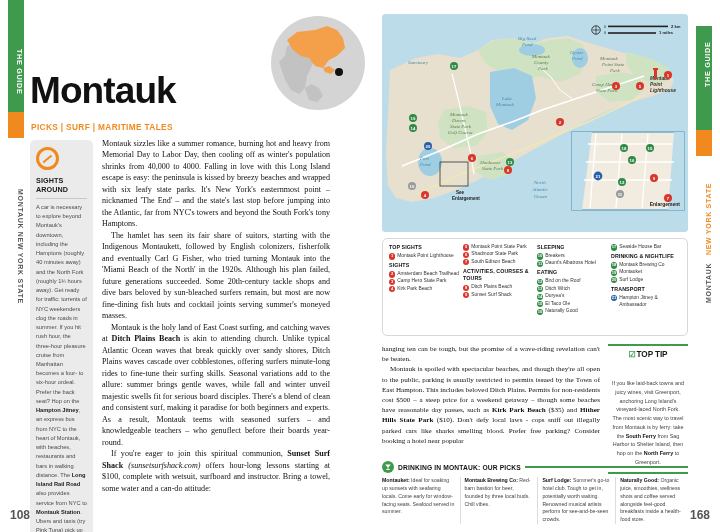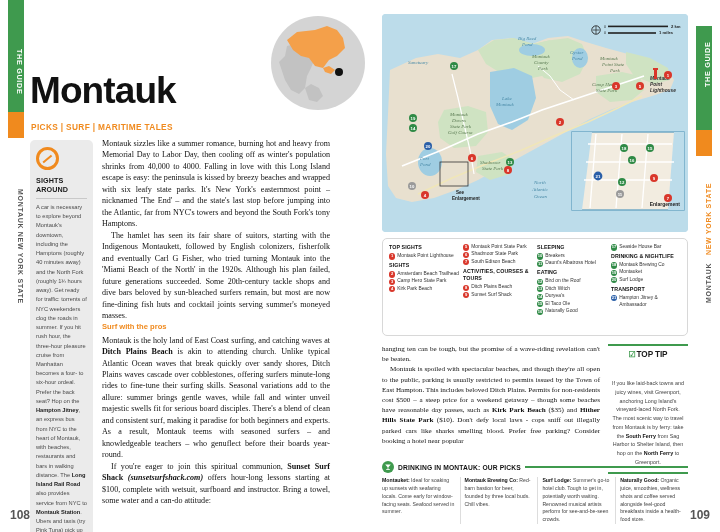--- a/index.html
+++ b/index.html
@@ -76,21 +76,21 @@
   
   .body-col {
     position:absolute; left: 72px; top: 138px; width: 228px;
     font-family:"Liberation Serif", serif;
     font-size: 8.1px; line-height: 1.42; color:#111;
     text-align: justify;
   }
   .body-col p { margin-bottom: 0; text-indent: 0; }
   .body-col p + p { text-indent: 9px; }
   .body-col b { font-weight: bold; }
-  .body-col i { font-style: italic; font-weight: bold; }
+  .body-col i { font-style: italic; }
 
   .sec-head {
     font-family:"Liberation Sans", sans-serif;
     font-size: 12.6px; font-weight: bold; color:#111;
     margin: 7px 0 2px 0; text-indent:0 !important;
     letter-spacing: -.2px;
   }
   .sub-head {
     font-family:"Liberation Sans", sans-serif;
     font-size: 7.6px; font-weight: bold; color:#f08a1e;
@@ -167,21 +167,21 @@
 
   <div class="edge-tab" id="tab-guide-left">THE GUIDE</div>
   <div class="edge-tab" id="tab-orange-left"></div>
   <div class="edge-tab" id="tab-montauk-left">MONTAUK NEW YORK STATE</div>
   <div class="folio" id="folio-left">108</div>
 
   <div class="edge-tab" id="tab-guide-right">THE GUIDE</div>
   <div class="edge-tab" id="tab-orange-right"></div>
   <div class="edge-tab" id="tab-state-right">NEW YORK STATE</div>
   <div class="edge-tab" id="tab-montauk-right">MONTAUK</div>
-  <div class="folio" id="folio-right">109</div>
+  <div class="folio" id="folio-right">168</div>
 
   <div class="left-page">
 
     <div class="locator">
       <svg width="94" height="94" viewBox="0 0 94 94">
         <path d="M8 46 L14 40 L16 30 L24 28 L30 34 L34 30 L30 22 L36 18 L44 22 L46 30 L44 42 L40 52 L36 60 L34 72 L28 78 L20 74 L14 64 Z" fill="#c2c2c2"></path>
         <path d="M34 72 L40 68 L48 72 L52 80 L46 86 L38 84 Z" fill="#c2c2c2"></path>
         <path d="M16 24 L26 16 L44 14 L56 10 L66 14 L72 22 L74 32 L66 40 L58 44 L52 52 L44 50 L38 42 L30 40 L22 34 Z" fill="#f4a04a"></path>
         <path d="M52 52 L58 50 L64 54 L60 58 L54 56 Z" fill="#f4a04a"></path>
         <circle cx="68" cy="56" r="4" fill="#111"></circle>
@@ -194,21 +194,20 @@
     <div class="info-box">
       <div class="info-icon"></div>
       <div class="info-title">SIGHTS AROUND</div>
       <div class="info-rule"></div>
       <div class="info-body">A car is necessary to explore beyond Montauk's downtown, including the Hamptons (roughly 40 minutes away) and the North Fork (roughly 1¾ hours away). Get ready for traffic: torrents of NYC weekenders clog the roads in summer. If you hit rush hour, the three-hour pleasure cruise from Manhattan becomes a four- to six-hour ordeal. Prefer the back seat? Hop on the <b>Hampton Jitney</b>, an express bus from NYC to the heart of Montauk, with beaches, restaurants and bars in walking distance. The <b>Long Island Rail Road</b> also provides service from NYC to <b>Montauk Station</b>. Ubers and taxis (try Pink Tuna) pick up passengers from the train station.</div>
     </div>
 
     <div class="body-col">
       <p>Montauk sizzles like a summer romance, burning hot and heavy from Memorial Day to Labor Day, then cooling off as winter's population shrinks from 40,000 to 4000. Falling in love with this Long Island escape is easy: the peninsula is kissed by breezy beaches and wrapped with six leafy state parks. It's New York's easternmost point – nicknamed 'The End' – and the state's last stop before jumping into the Atlantic, far from NYC's towers and beyond the South Fork's tony Hamptons.</p>
       <p>The hamlet has seen its fair share of suitors, starting with the Indigenous Montaukett, followed by English colonizers, fisherfolk and eventually Carl G Fisher, who tried turning Montauk into the 'Miami Beach of the North' in the 1920s. Although his plan failed, future generations succeeded. Some 20th-century tackle shops and dive bars beloved by sun-bleached surfers remain, but most are now fine-dining fish huts and cocktail joints serving summer's moneyed masses.</p>
-      <div class="sub-head">Surf with the pros</div>
       <p>Montauk is the holy land of East Coast surfing, and catching waves at <b>Ditch Plains Beach</b> is akin to attending church. Unlike typical Atlantic Ocean waves that break quickly over sandy shores, Ditch Plains waves cascade over cobblestones, offering surfers minute-long rides to fine-tune their surfing skills. Seasonal variations add to the allure: summer brings gentle waves, while fall and winter unveil majestic swells fit for serious board disciples. There's a blend of clean and consistent surf, making it paradise for both beginners and experts. As a result, Montauk teems with seasoned surfers – and knowledgeable teachers – who genuflect before their boards year-round.</p>
       <p>If you're eager to join this spiritual communion, <b>Sunset Surf Shack</b> <i>(sunsetsurfshack.com)</i> offers hour-long lessons starting at $100, complete with wetsuit, surfboard and instructor. Bring a towel, some water and a can-do attitude:</p>
     </div>
   </div>
 
   <div class="right-page">
 
     <div class="map-wrap">
       <svg width="306" height="218" viewBox="0 0 306 218">
         <rect width="306" height="218" fill="#bcdcea"></rect>

